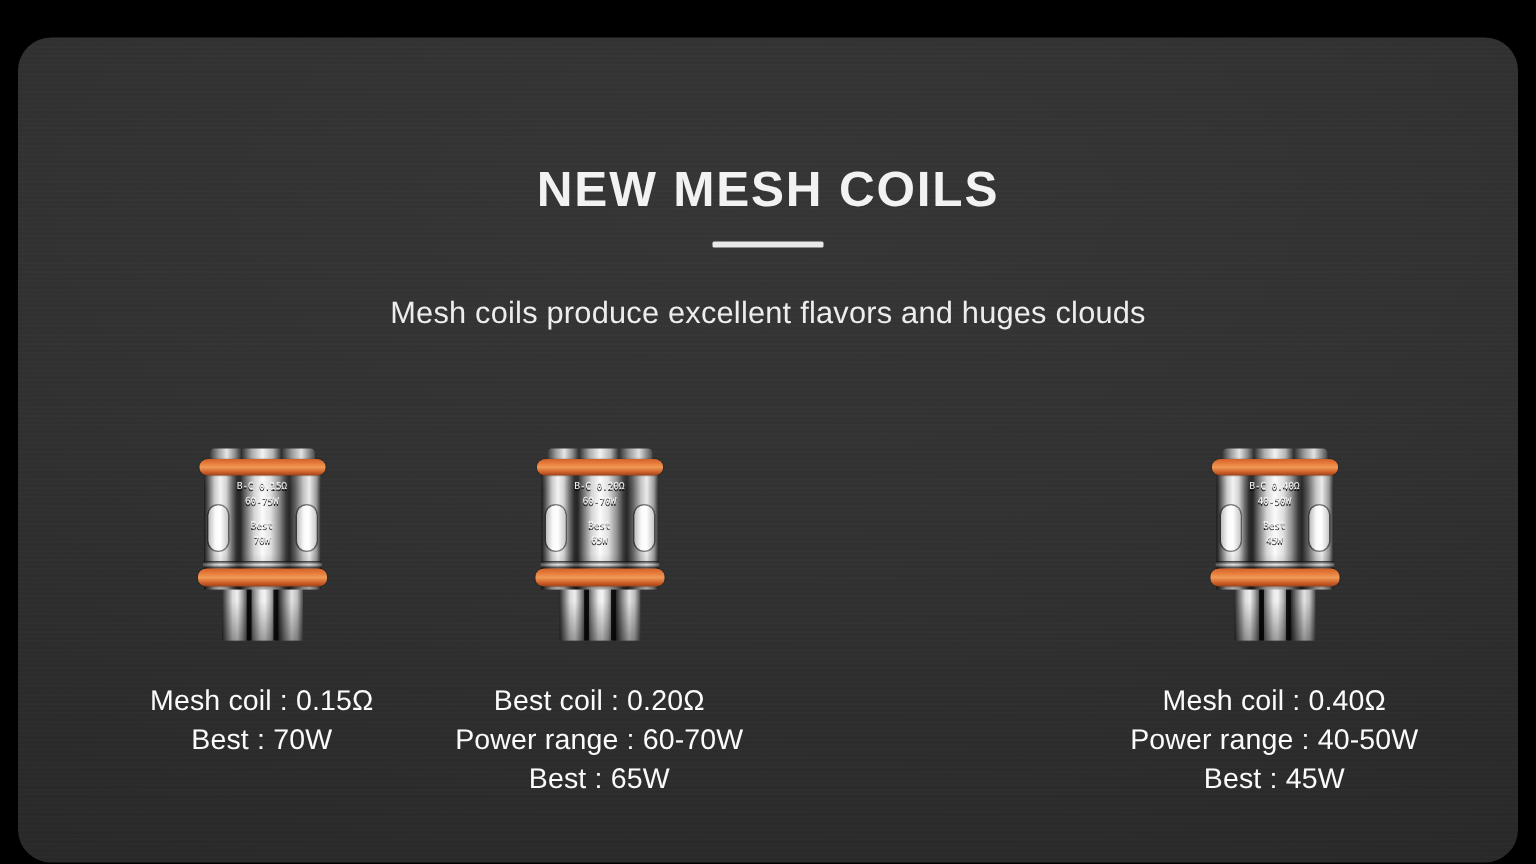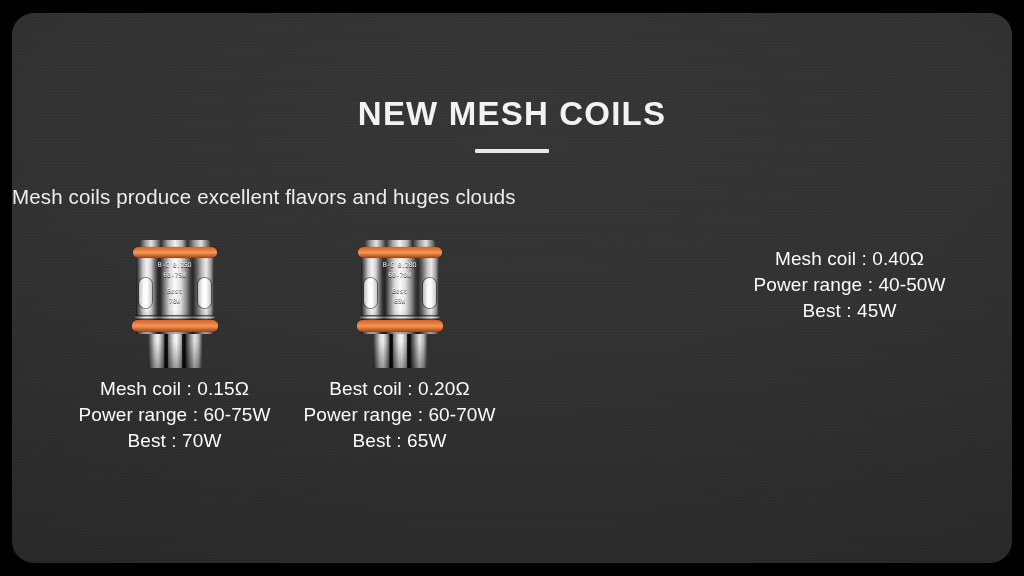--- a/index.html
+++ b/index.html
@@ -15,21 +15,21 @@
     -webkit-font-smoothing: antialiased;
   }
 
   
   .frame {
     position: relative;
     width: 1024px;
     height: 576px;
     background: #000000;
     box-sizing: border-box;
-    padding: 13px 12px;
+    padding: 25px 12px;
   }
   .panel {
     position: relative;
     width: 1000px;
     height: 550px;
     border-radius: 22px;
     background:
       radial-gradient(130% 110% at 50% 20%, #363636 0%, #323232 38%, #2c2c2c 66%, #242424 100%);
     overflow: hidden;
   }
@@ -69,20 +69,21 @@
     height: 4px;
     background: #e9e9e9;
     margin: 19px auto 0 auto;
     border-radius: 1px;
   }
   .subtitle {
     position: absolute;
     left: 0;
     right: 0;
     top: 172px;
+    text-align: center;
     font-size: 20.5px;
     color: #ededed;
     letter-spacing: 0.15px;
     z-index: 3;
   }
 
   
   .coil-row {
     position: absolute;
     left: 0;
@@ -97,20 +98,21 @@
     display: flex;
     flex-direction: column;
     align-items: center;
   }
 
   
   .coil-art {
     position: relative;
     width: 96px;
     height: 130px;
+    margin-top: 47px;
   }
 
   
   .coil-stem {
     position: absolute;
     left: 50%;
     transform: translateX(-50%);
     top: 84px;
     width: 54px;
     height: 44px;
@@ -257,21 +259,21 @@
     color: #f6f6f6;
     text-shadow: 0 1px 0 rgba(0,0,0,.85);
     z-index: 4;
     letter-spacing: -0.2px;
     pointer-events: none;
   }
   .etch .etch-gap { display: block; height: 7px; }
 
   
   .caption {
-    margin-top: 6px;
+    margin-top: 26px;
     text-align: center;
     color: #fbfbfb;
     font-size: 19px;
     line-height: 26px;
     letter-spacing: 0.1px;
     white-space: nowrap;
   }
 </style>
 </head>
 <body>
@@ -301,21 +303,20 @@
           <div class="etch">
             <span>B-C 0.15Ω</span><br>
             <span>60-75W</span>
             <span class="etch-gap"></span>
             <span>Best</span><br>
             <span>70W</span>
           </div>
         </div>
         <div class="caption">
           <div>Mesh coil : 0.15Ω</div>
-          <div>Power range : 60-75W</div>
           <div>Best : 70W</div>
         </div>
       </div>
 
       <div class="coil-cell">
         <div class="coil-art">
           <div class="coil-stem"></div>
           <div class="coil-body"></div>
           <div class="coil-seam"></div>
           <div class="coil-crown"></div>
@@ -337,20 +338,37 @@
           <div>Best : 65W</div>
         </div>
       </div>
 
       <div class="coil-cell">
         <div class="caption">
         </div>
       </div>
 
       <div class="coil-cell">
+        <div class="coil-art">
+          <div class="coil-stem"></div>
+          <div class="coil-body"></div>
+          <div class="coil-seam"></div>
+          <div class="coil-crown"></div>
+          <div class="oring oring-top"></div>
+          <div class="oring oring-bot"></div>
+          <div class="port port-left"></div>
+          <div class="port port-right"></div>
+          <div class="etch">
+            <span>B-C 0.40Ω</span><br>
+            <span>40-50W</span>
+            <span class="etch-gap"></span>
+            <span>Best</span><br>
+            <span>45W</span>
+          </div>
+        </div>
         <div class="caption">
           <div>Mesh coil : 0.40Ω</div>
           <div>Power range : 40-50W</div>
           <div>Best : 45W</div>
         </div>
       </div>
 
     </div>
   </div>
 </div>

